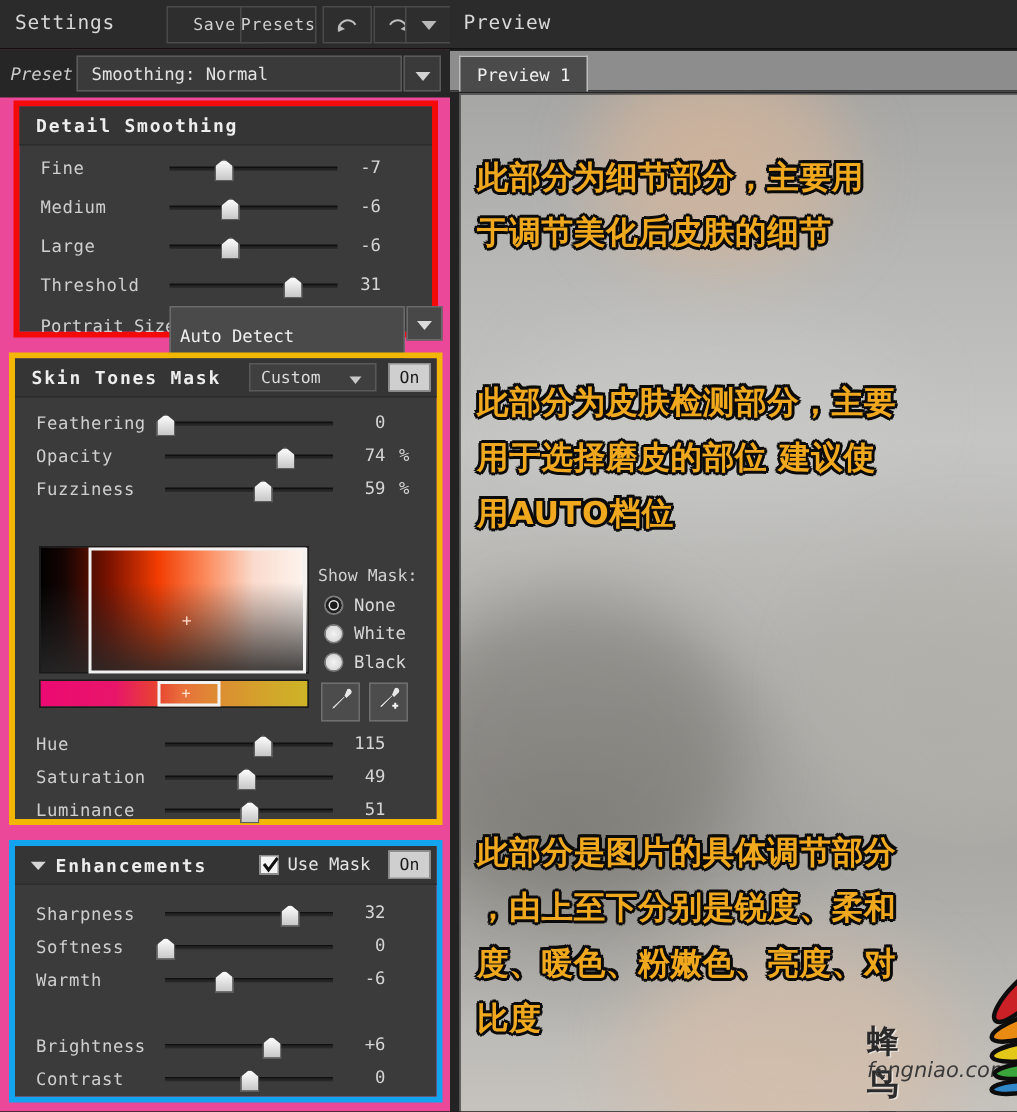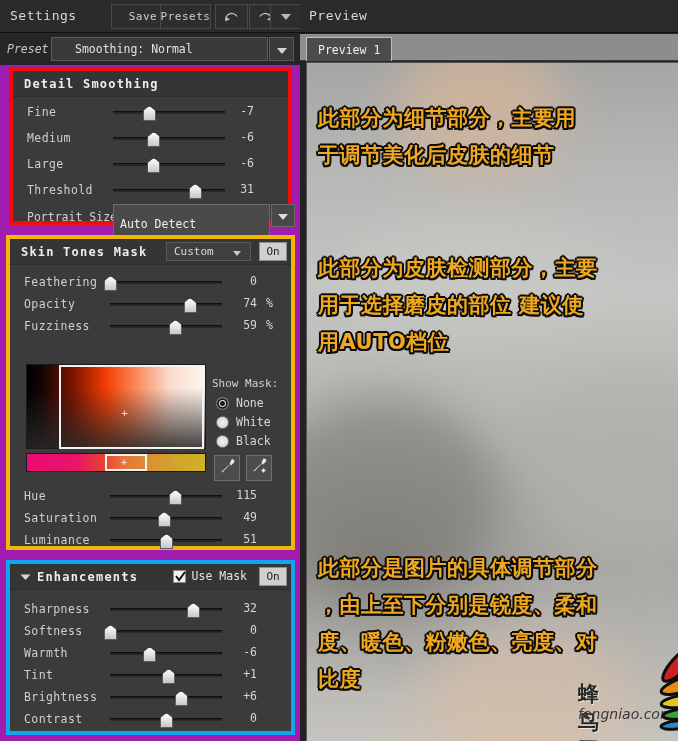--- a/index.html
+++ b/index.html
@@ -7,21 +7,21 @@
     width: 678px; height: 741px;
     background: #1c1c1c;
     font-family: "DejaVu Sans Mono", "Liberation Mono", monospace;
     overflow: hidden;
   }
   #root { position: relative; width: 678px; height: 741px; }
 
   
   #settings-panel {
     position: absolute; left: 0; top: 0; width: 300px; height: 741px;
-    background: #a21caf;
+    background: #ec4899;
   }
   .panel-titlebar {
     position: absolute; left: 0; top: 0; width: 300px; height: 33px;
     background: #2b2b2b; border-bottom: 1px solid #111;
   }
   .panel-title {
     position: absolute; left: 10px; top: 8px;
     font-size: 13px; color: #d8d8d8; letter-spacing: .5px;
   }
   .tbtn {
@@ -40,21 +40,21 @@
 
   .preset-row {
     position: absolute; left: 0; top: 33px; width: 300px; height: 32px;
     background: #262626;
   }
   .preset-label { position: absolute; left: 7px; top: 9px; font-size: 11.5px; color: #c9c9c9; font-style: italic; }
   .preset-select {
     position: absolute; left: 51px; top: 4px; width: 217px; height: 24px;
     background: #3a3a3a; border: 1px solid #5a5a5a;
     color: #e2e2e2; font-size: 11.5px;
-    display: flex; align-items: center; padding-left: 23px;
+    display: flex; align-items: center; padding-left: 9px;
   }
   .preset-arrow {
     position: absolute; left: 269px; top: 4px; width: 25px; height: 24px;
     background: #3a3a3a; border: 1px solid #5a5a5a;
     display: flex; align-items: center; justify-content: center;
   }
 
   
   .section { position: absolute; }
   .section .inner { position: absolute; inset: 0; background: #3b3b3b; }
@@ -491,27 +491,20 @@
               </span>
             <span class="val">0</span>
           </div>
           <div class="srow" style="top:52px">
             <span class="lbl">Warmth</span>
             <span class="track">
                 <span class="knob" style="left:35%"></span>
               </span>
             <span class="val">-6</span>
           </div>
-          <div class="srow" style="top:74px">
-            <span class="lbl">Tint</span>
-            <span class="track">
-                <span class="knob" style="left:52%"></span>
-              </span>
-            <span class="val">+1</span>
-          </div>
           <div class="srow" style="top:96px">
             <span class="lbl">Brightness</span>
             <span class="track">
                 <span class="knob" style="left:63%"></span>
               </span>
             <span class="val">+6</span>
           </div>
           <div class="srow" style="top:118px">
             <span class="lbl">Contrast</span>
             <span class="track">

